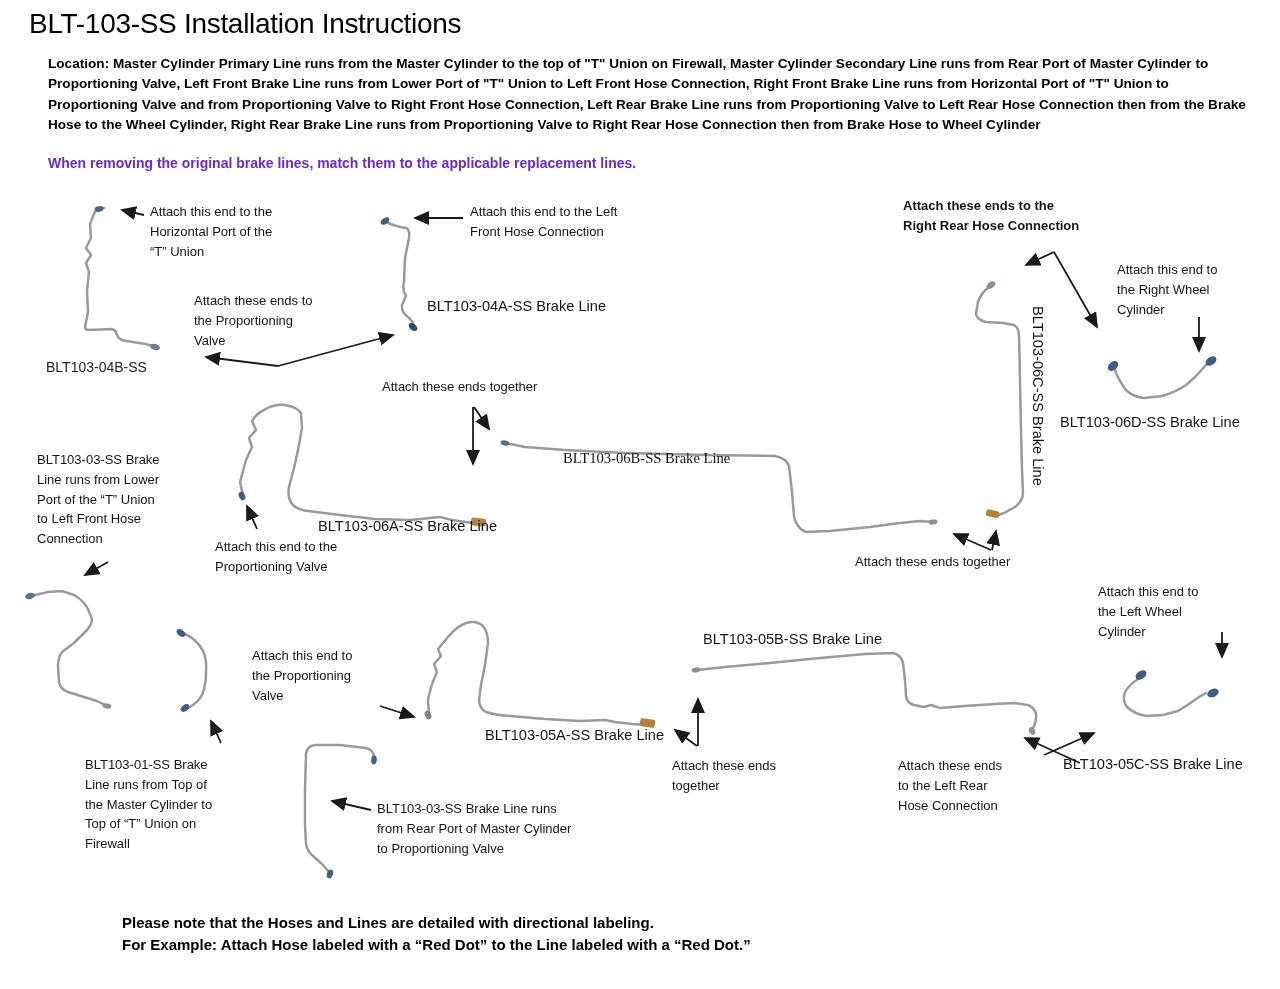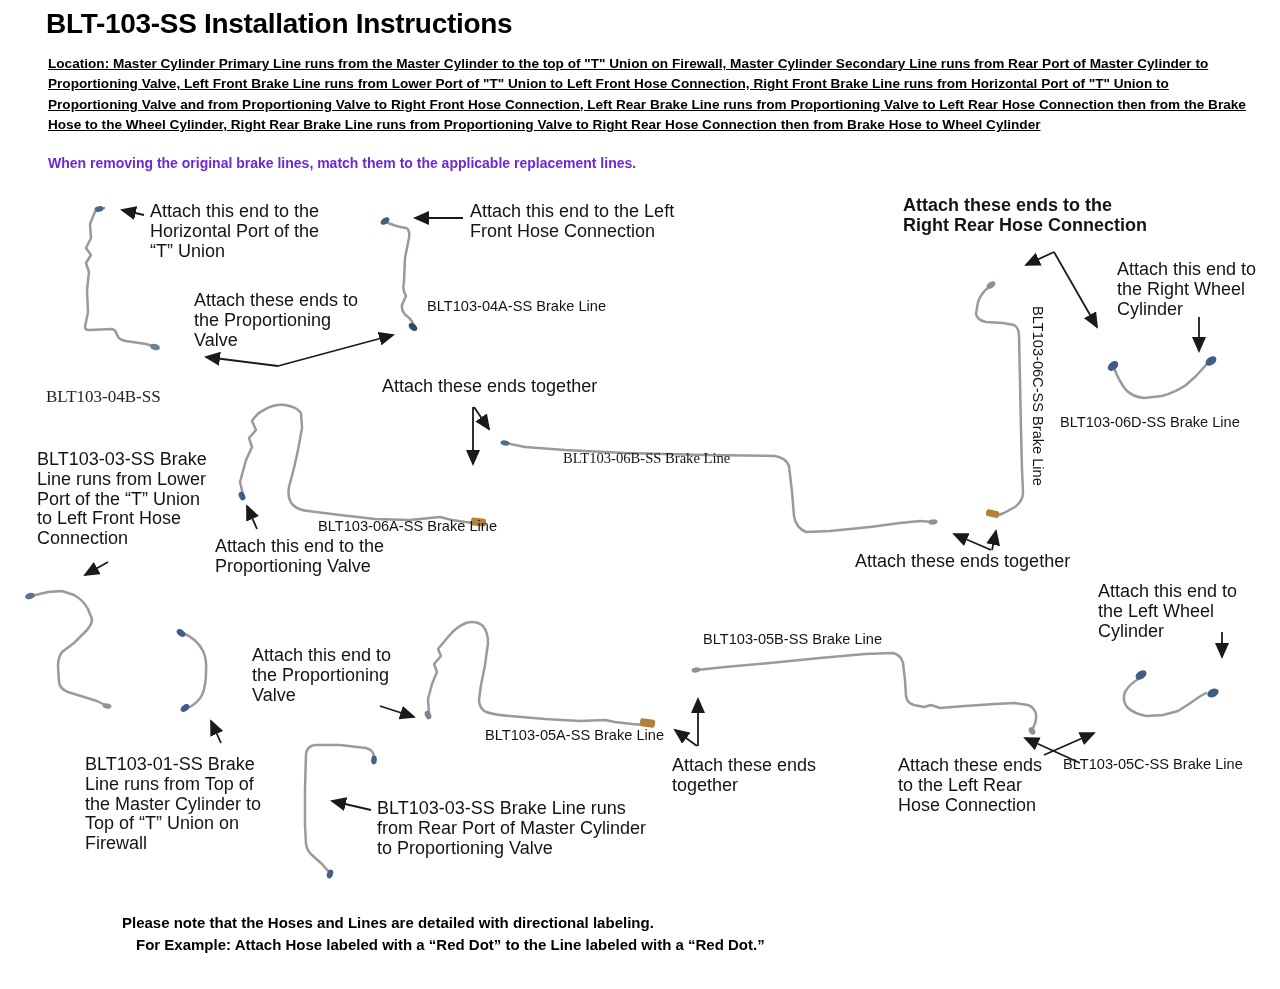--- a/index.html
+++ b/index.html
@@ -2,36 +2,36 @@
 <html><head>
 <meta charset="utf-8">
 <style>
   html,body{margin:0;padding:0;}
   body{
     width:1280px;height:989px;position:relative;background:#ffffff;
     font-family:"Liberation Sans",sans-serif;color:#1a1a1a;overflow:hidden;
   }
   .abs{position:absolute;}
   #page-title{
-    left:46px;top:8px;font-size:28px;font-weight:bold;letter-spacing:-0.3px;color:#000;
+    left:29px;top:8px;font-size:28px;font-weight:normal;letter-spacing:-0.3px;color:#000;
   }
   #location-paragraph{
-    left:48px;top:54px;width:1210px;font-size:13.6px;font-weight:bold;line-height:20.4px;color:#000;text-decoration:underline;
+    left:48px;top:54px;width:1210px;font-size:13.6px;font-weight:bold;line-height:20.4px;color:#000;
   }
   #removal-note{
     left:48px;top:155px;font-size:14px;font-weight:bold;color:#6d28d9;
   }
   .anno{
-    font-size:18px;line-height:19.8px;white-space:pre-line;color:#141414;
+    font-size:13px;line-height:19.8px;white-space:pre-line;color:#141414;
   }
   .plabel{
     font-size:14.6px;color:#141414;white-space:pre;
   }
   .serif-label{
-    font-family:Liberation Serif, serif;font-size:17px;color:#222;margin-top:28px;
+    font-family:Liberation Sans, sans-serif;font-size:14px;color:#222;
   }
   #label-06c{
     left:1046px;top:306px;transform:rotate(90deg);transform-origin:0 0;
   }
   .footer-note{
     font-size:15px;font-weight:bold;color:#000;line-height:22px;margin-top:12px;
   }
   #diagram-svg{position:absolute;left:0;top:0;}
 </style>
 </head>
@@ -166,13 +166,13 @@
 Hose Connection</div>
 <div class="abs anno" style="left:1098px;top:582px;">Attach this end to
 the Left Wheel
 Cylinder</div>
 <div class="abs plabel" style="left:1063px;top:756px;">BLT103-05C-SS Brake Line</div>
 <div class="abs anno" style="left:377px;top:799px;">BLT103-03-SS Brake Line runs
 from Rear Port of Master Cylinder
 to Proportioning Valve</div>
 
 <div class="abs footer-note" style="left:122px;top:900px;">Please note that the Hoses and Lines are detailed with directional labeling.</div>
-<div class="abs footer-note" style="left:136px;top:922px;">For Example: Attach Hose labeled with a “Red Dot” to the Line labeled with a “Red Dot.”</div>
+<div class="abs footer-note" style="left:122px;top:922px;">For Example: Attach Hose labeled with a “Red Dot” to the Line labeled with a “Red Dot.”</div>
 
 </body></html>

